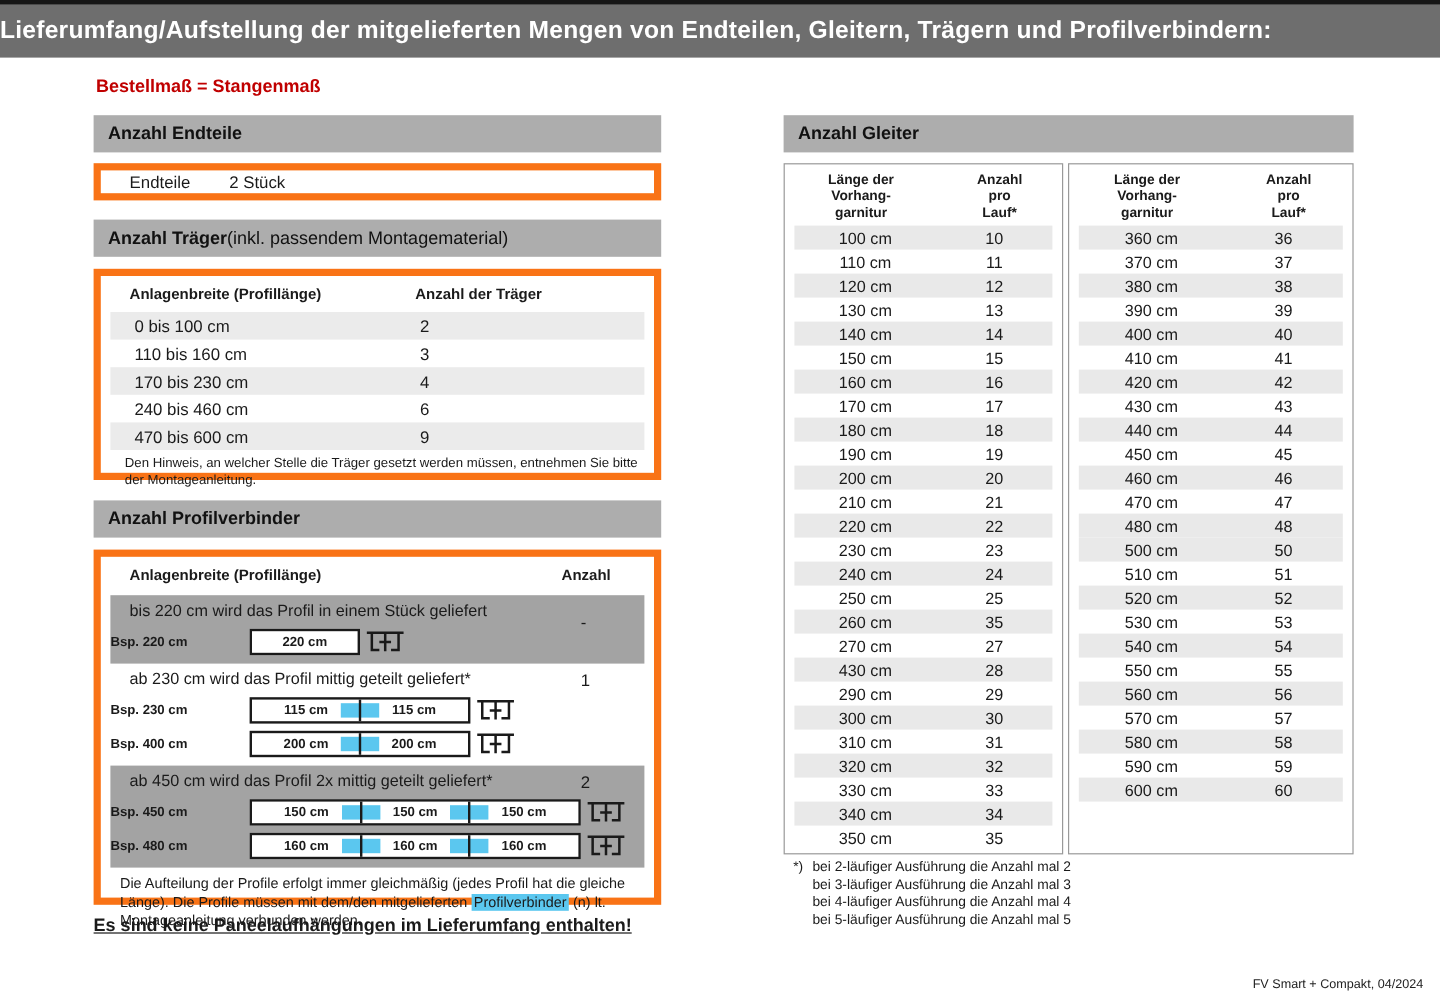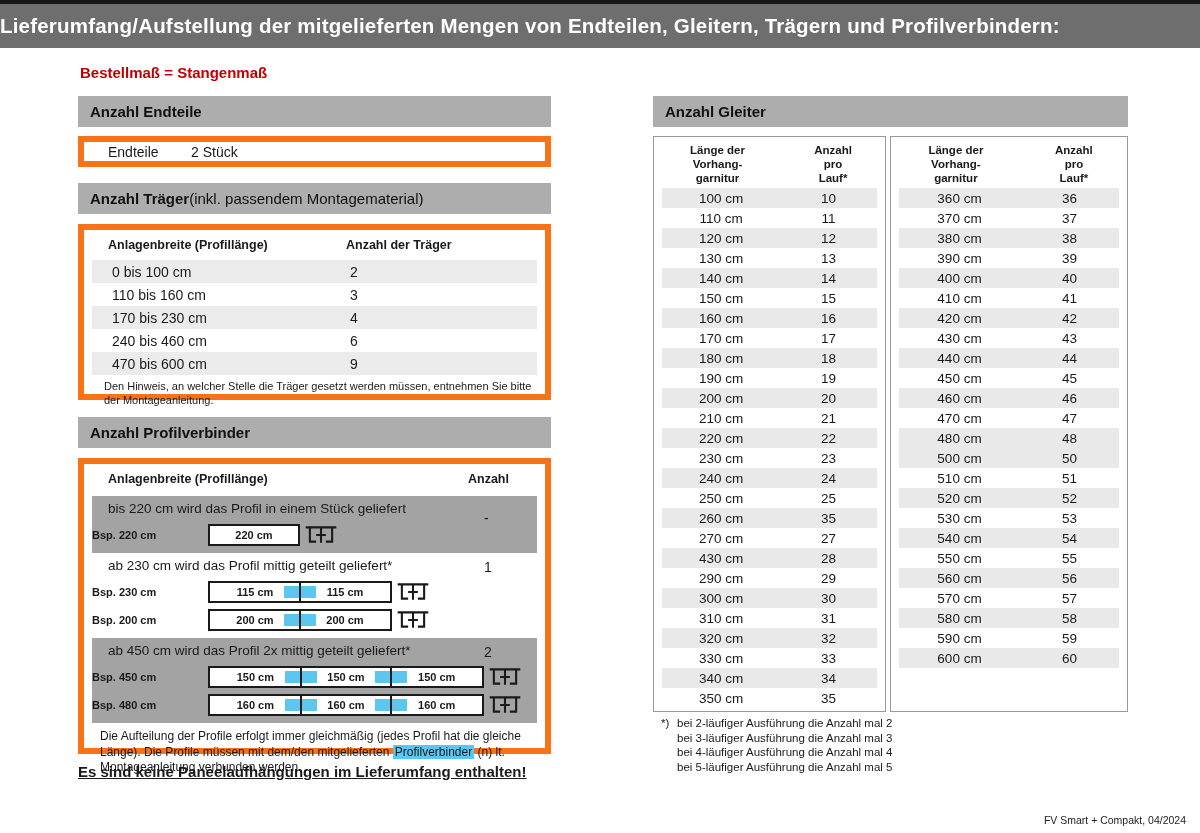--- a/index.html
+++ b/index.html
@@ -171,21 +171,21 @@
               <div class="bar-conn" style="left: calc(50% - 16px);"></div>
               <div class="bar-line" style="left: calc(50% - 1px);"></div>
             </div>
             <span class="end-icon">
               <svg width="32" height="26" viewBox="0 0 46 34" fill="none" stroke="#1a1a1a" stroke-width="3">
                 <path d="M1 6 H45 M7 6 V28 M7 26.5 H16 M23 6 V28 M16 17 H30 M39 6 V28 M39 26.5 H30"></path>
               </svg>
             </span>
           </div>
           <div class="bsp-row">
-            <span class="bsp-label">Bsp. 200 cm</span>
+            <span class="bsp-label">Bsp. 400 cm</span>
             <div class="bar" style="width: 184px;">
               <div class="bar-seg">200 cm</div>
               <div class="bar-seg">200 cm</div>
               <div class="bar-conn" style="left: calc(50% - 16px);"></div>
               <div class="bar-line" style="left: calc(50% - 1px);"></div>
             </div>
             <span class="end-icon">
               <svg width="32" height="26" viewBox="0 0 46 34" fill="none" stroke="#1a1a1a" stroke-width="3">
                 <path d="M1 6 H45 M7 6 V28 M7 26.5 H16 M23 6 V28 M16 17 H30 M39 6 V28 M39 26.5 H30"></path>
               </svg>

